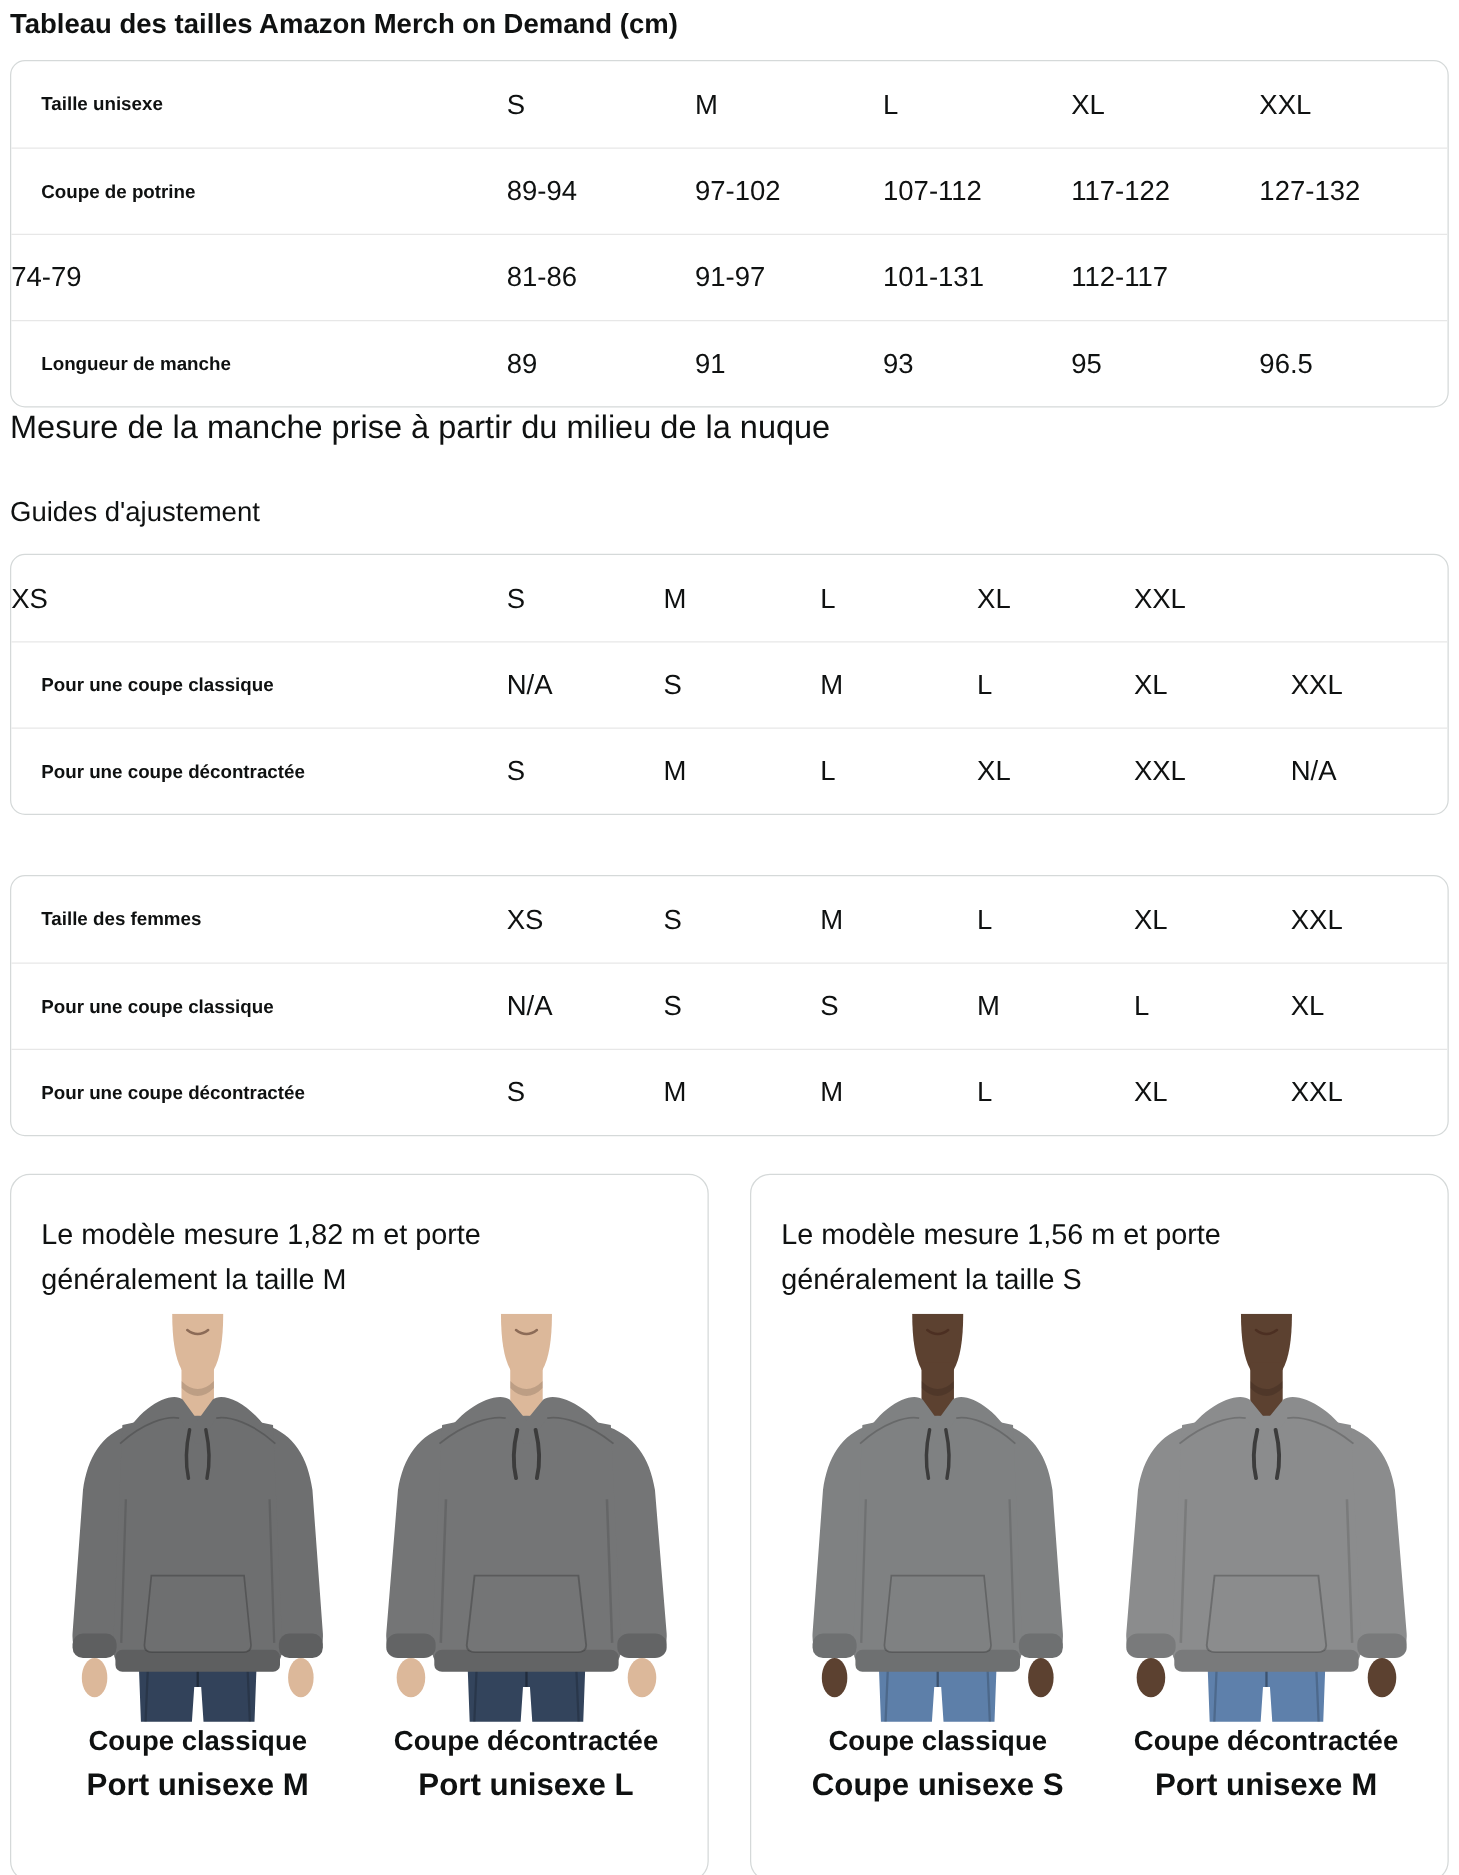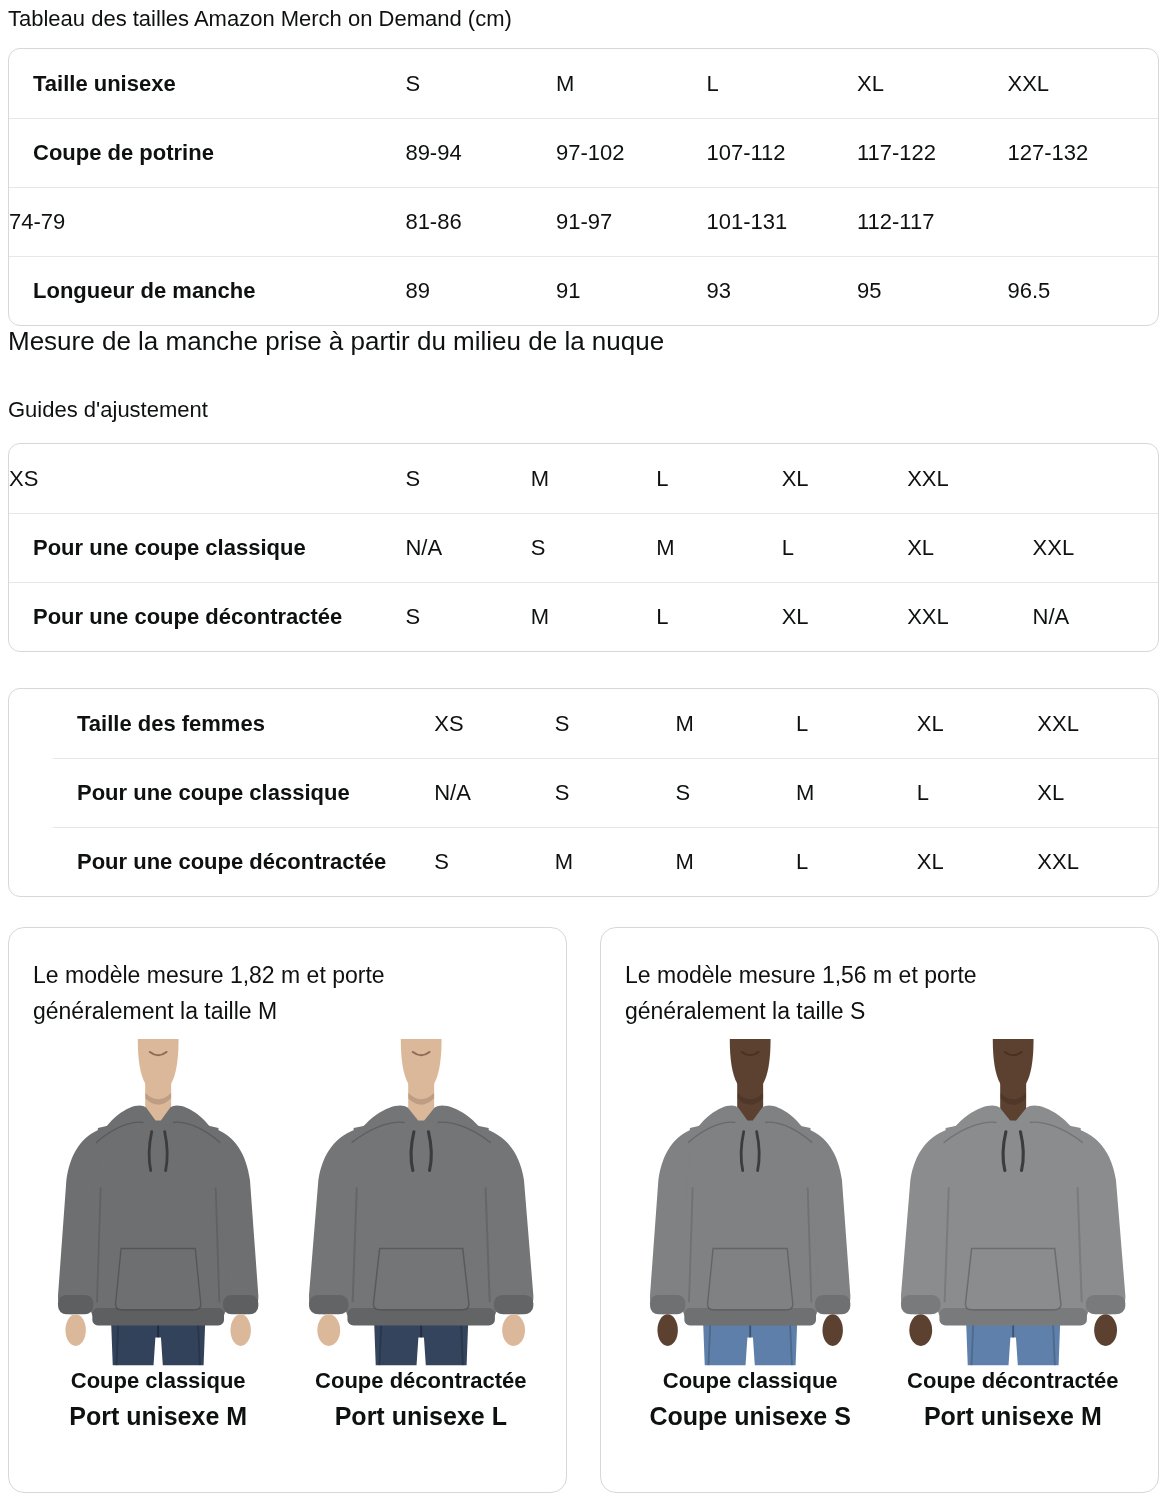--- a/index.html
+++ b/index.html
@@ -5,45 +5,45 @@
   * { box-sizing: border-box; margin: 0; padding: 0; }
   html, body { background: #ffffff; }
   body {
     width: 1167px;
     font-family: "Liberation Sans", "DejaVu Sans", sans-serif;
     color: #0F1111;
     -webkit-font-smoothing: antialiased;
   }
   .page { width: 1167px; padding: 4px 8px 8px 8px; }
 
-  .page-title { font-size: 22px; font-weight: 400; padding: 2px 0 0 0; }
+  .page-title { font-size: 22px; font-weight: 700; padding: 2px 0 0 0; }
 
   .tbl {
     margin-top: 16px;
     border: 1px solid #d5d9d9;
     border-radius: 12px;
     overflow: hidden;
     background: #fff;
   }
   .tr { display: grid; align-items: center; height: 69px; }
   .tbl.cols5 .tr { grid-template-columns: 34.5% repeat(5, 1fr); }
   .tbl.cols6 .tr { grid-template-columns: 34.5% repeat(6, 1fr); }
   .tr + .tr { border-top: 1px solid #e7e7e7; }
   .th {
     font-weight: 700;
-    font-size: 22px;
+    font-size: 15px;
     padding-left: 24px;
     white-space: nowrap;
   }
   .td { font-size: 22px; font-weight: 400; }
 
   .note { font-size: 26px; }
   .section-heading { margin-top: 40px; font-size: 22px; font-weight: 400; }
   .tbl.fit { margin-top: 20px; }
-  .tbl.fit2 { margin-top: 36px; padding-left: 44px; }
+  .tbl.fit2 { margin-top: 48px; }
 
   .cards {
     margin-top: 30px;
     display: grid;
     grid-template-columns: 1fr 1fr;
     gap: 33px;
   }
   .model-card {
     border: 1px solid #d5d9d9;
     border-radius: 16px;

